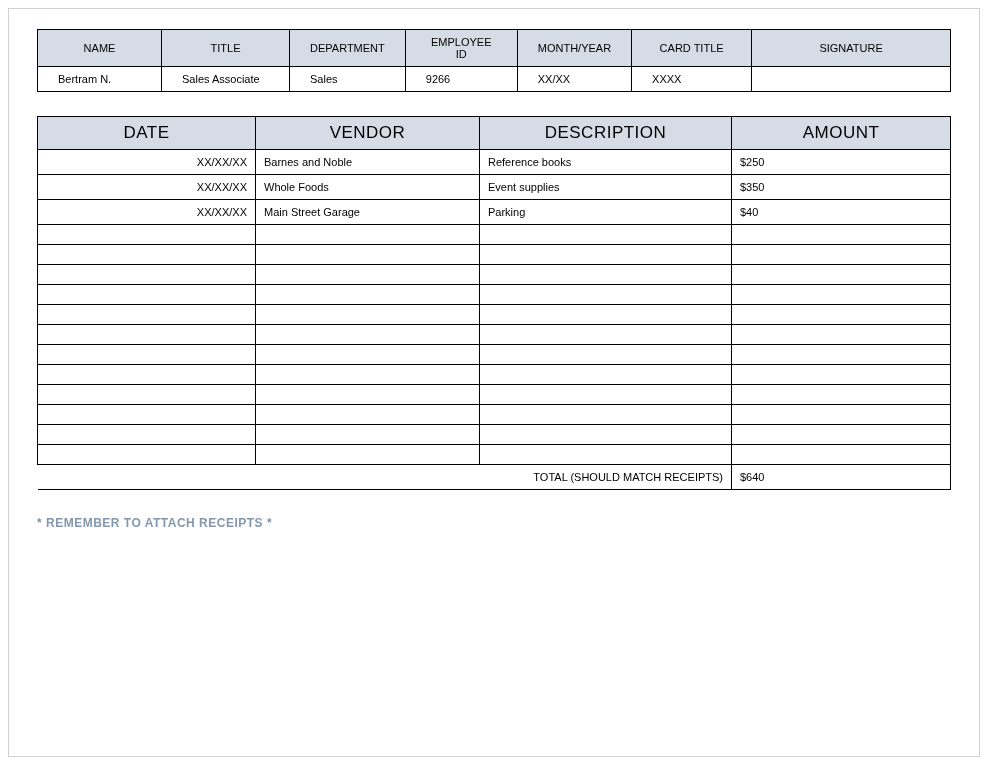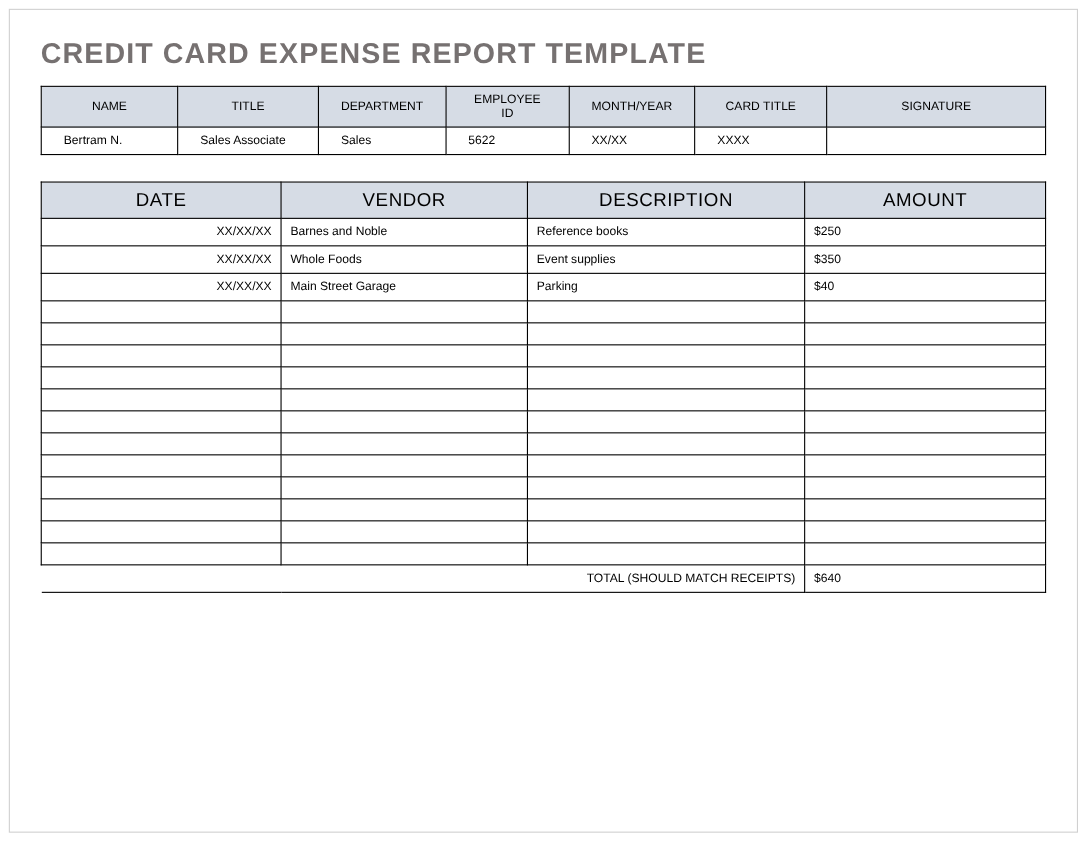--- a/index.html
+++ b/index.html
@@ -95,40 +95,39 @@
     font-weight: bold;
     letter-spacing: 0.5px;
     color: #8497b0;
   }
 </style>
 </head>
 <body>
 
 <div class="page">
 
-  <div class="title">CREDIT CARD EXPENSE REPORT TEMPLATE</div>
 
   <table class="info-table">
     <thead>
       <tr>
         <th class="col-name">NAME</th>
         <th class="col-title">TITLE</th>
         <th class="col-dept">DEPARTMENT</th>
         <th class="col-empid">EMPLOYEE ID</th>
         <th class="col-month">MONTH/YEAR</th>
         <th class="col-card">CARD TITLE</th>
         <th class="col-sig">SIGNATURE</th>
       </tr>
     </thead>
     <tbody>
       <tr>
         <td>Bertram N.</td>
         <td>Sales Associate</td>
         <td>Sales</td>
-        <td>5622</td>
+        <td>9266</td>
         <td>XX/XX</td>
         <td>XXXX</td>
         <td></td>
       </tr>
     </tbody>
   </table>
 
   <table class="exp-table">
     <thead>
       <tr>
@@ -232,14 +231,15 @@
         </tr>
       </tbody>
     <tfoot>
       <tr class="total-row">
         <td colspan="3" class="total-label">TOTAL (SHOULD MATCH RECEIPTS)</td>
         <td class="total-amt">$640</td>
       </tr>
     </tfoot>
   </table>
 
+  <div class="reminder">* REMEMBER TO ATTACH RECEIPTS *</div>
 
 </div>
 
 </body></html>

